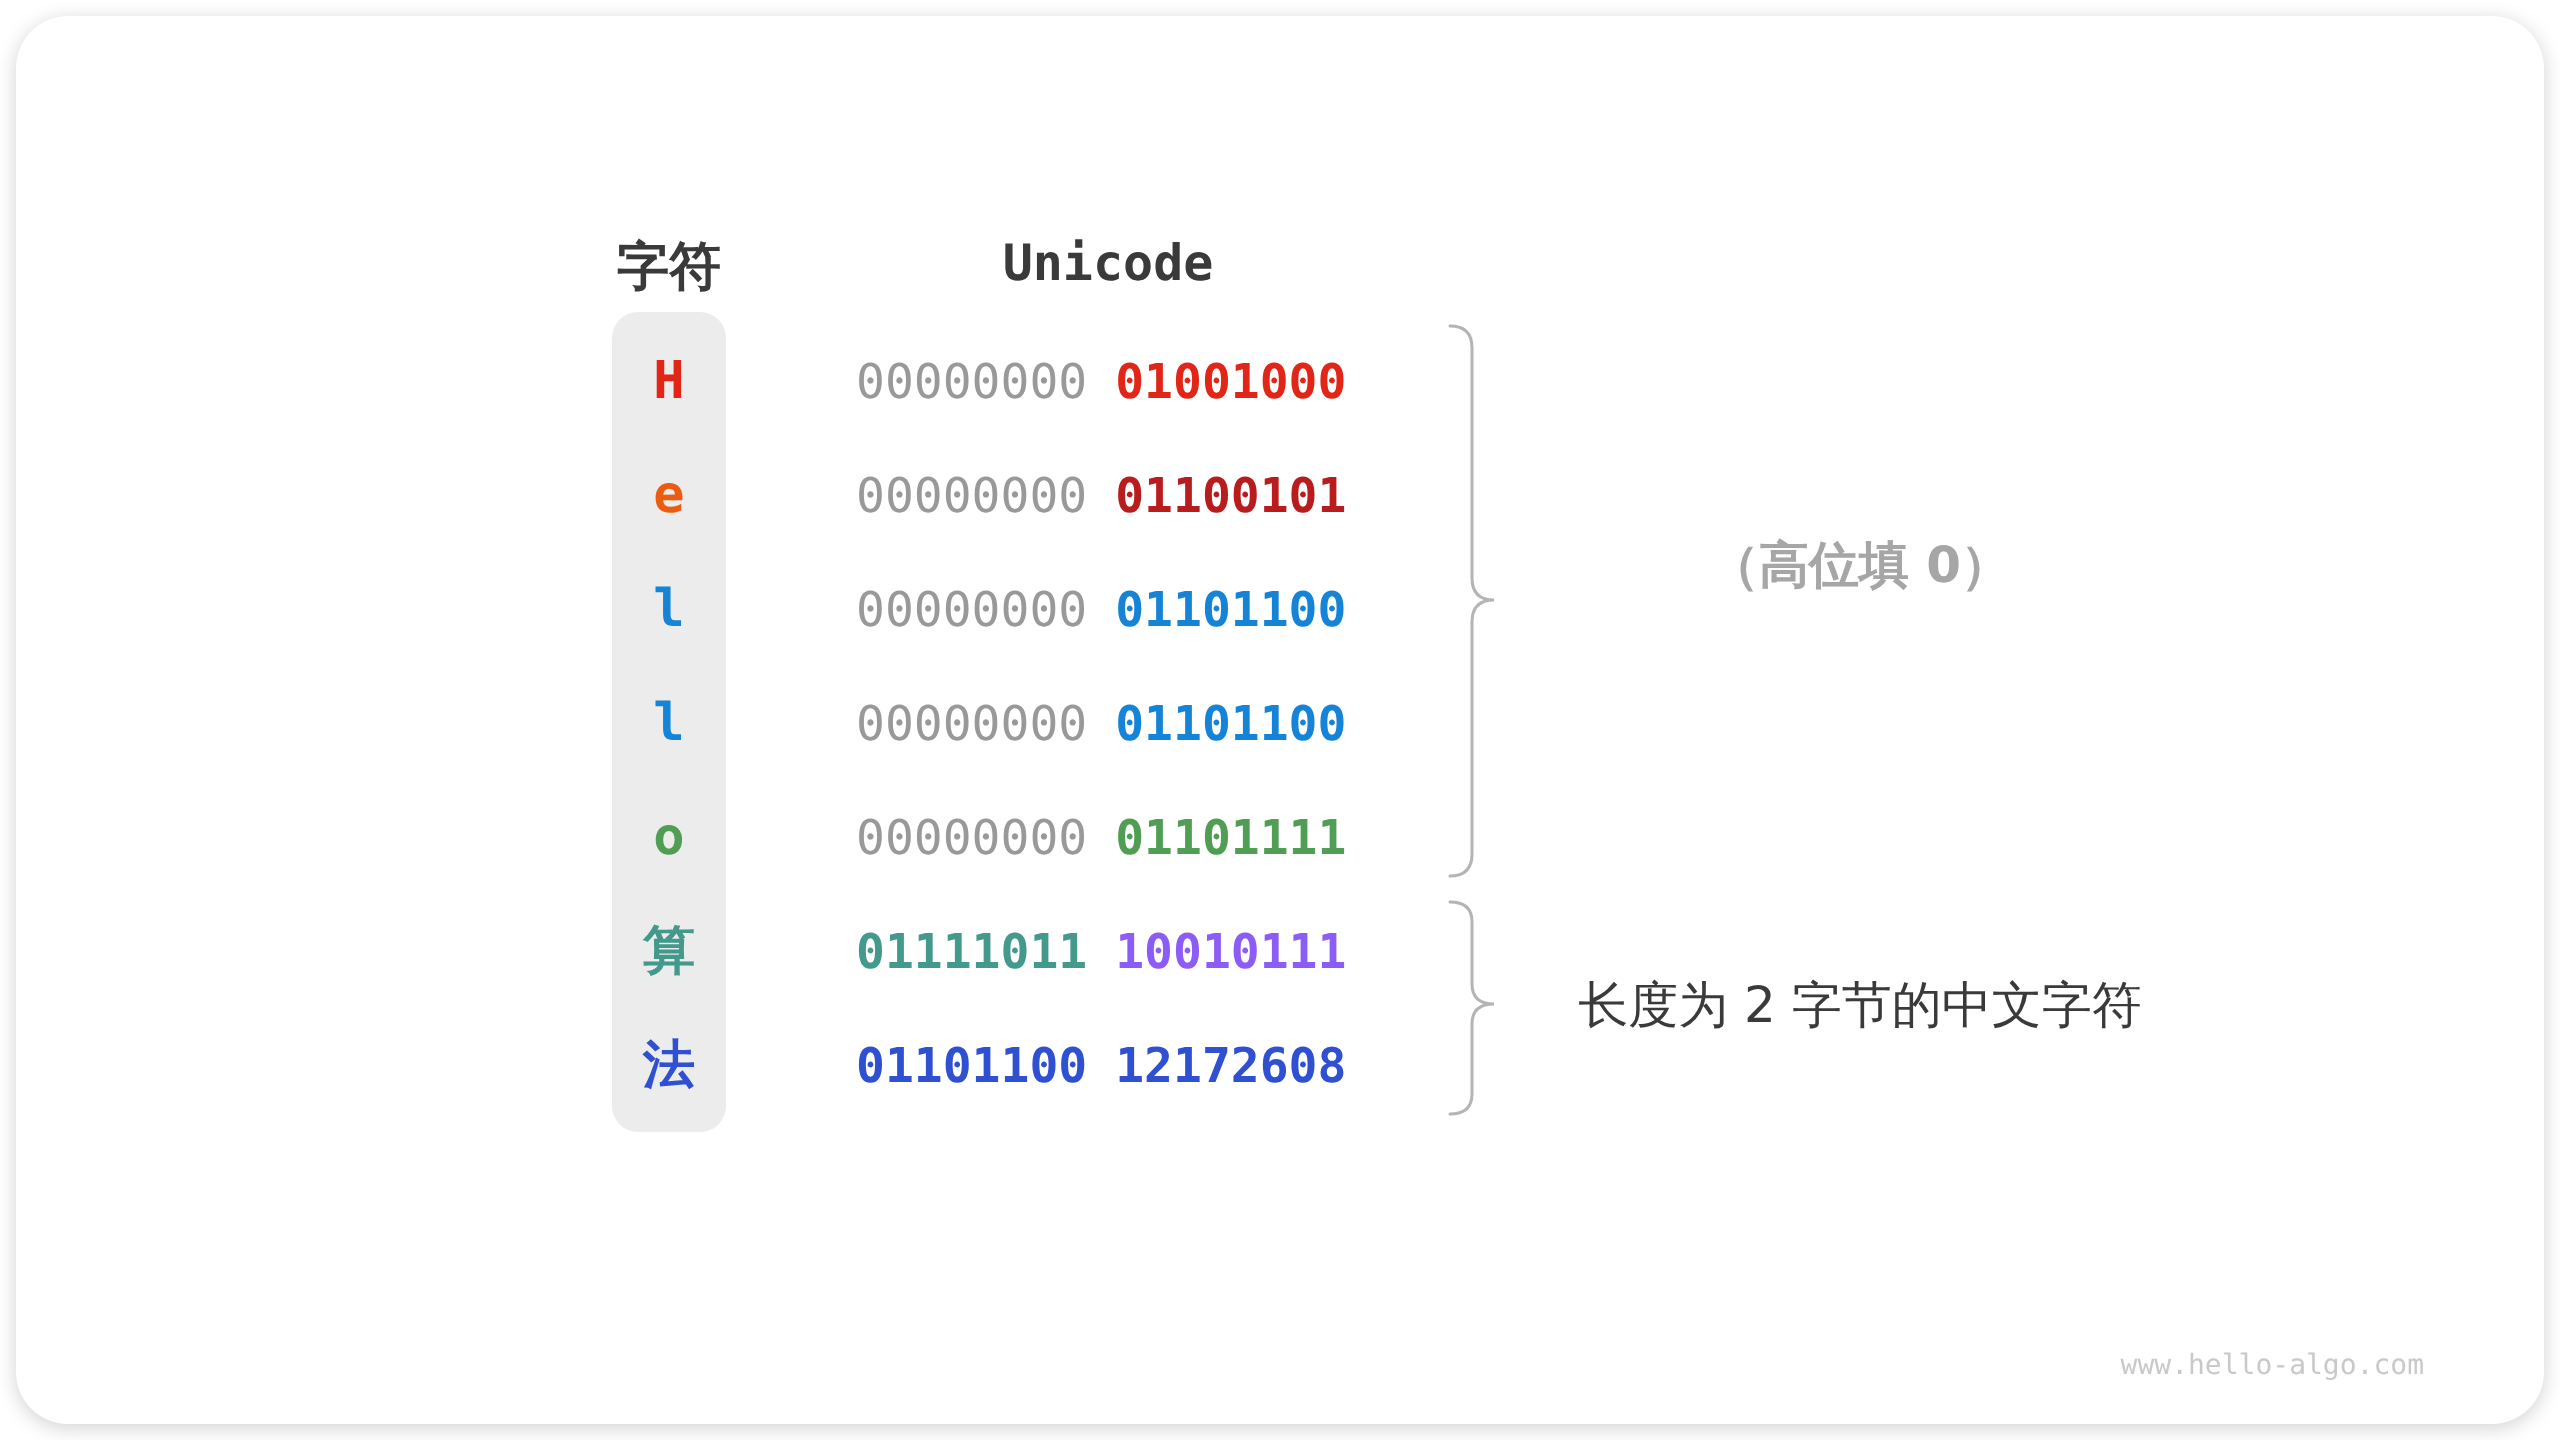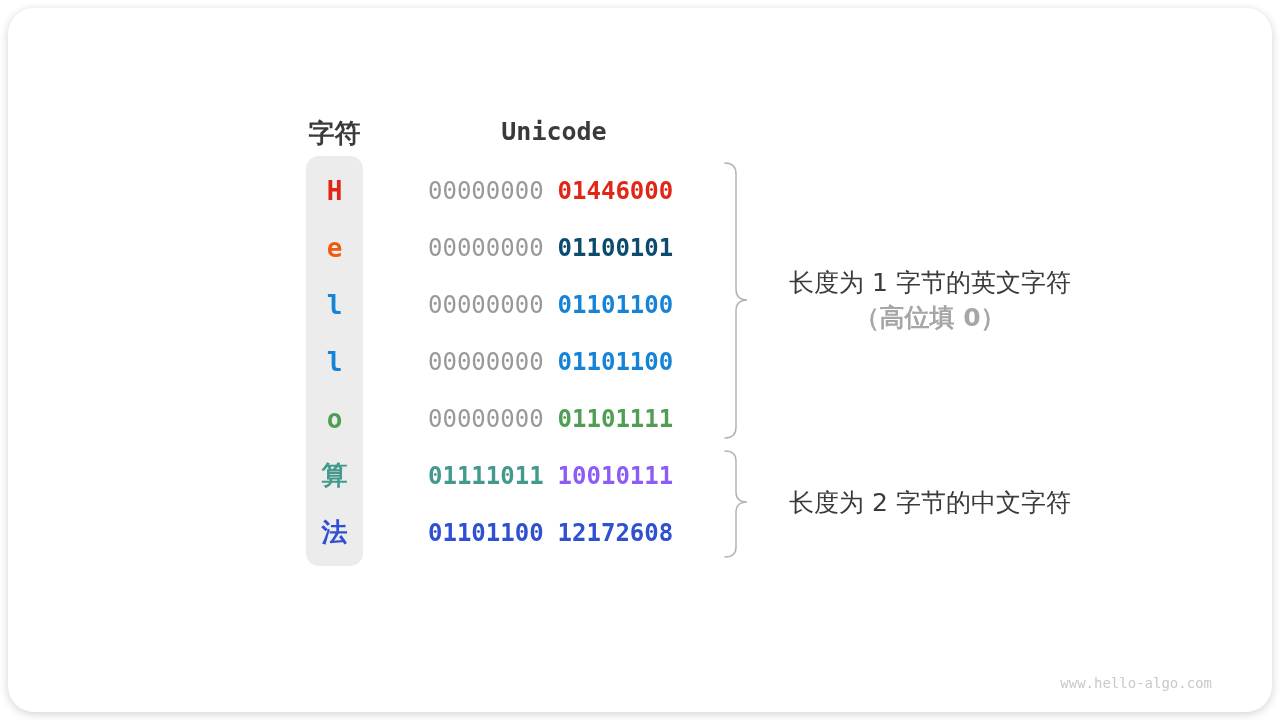--- a/index.html
+++ b/index.html
@@ -64,28 +64,28 @@
   <div class="hdr hdr-char">字符</div>
   <div class="hdr hdr-unicode">Unicode</div>
 
   <div class="char-col-bg"></div>
 
   <div class="rows">
 
     <div class="row">
       <div class="char-cell" style="color: rgb(225, 38, 24);">H</div>
       <div class="bin">
-        <span class="byte" style="color: rgb(153, 153, 153);">00000000</span><span class="byte bold" style="color: rgb(225, 38, 24);">01446000</span>
+        <span class="byte" style="color: rgb(153, 153, 153);">00000000</span><span class="byte bold" style="color: rgb(225, 38, 24);">01001000</span>
       </div>
     </div>
 
     <div class="row">
       <div class="char-cell" style="color: rgb(236, 92, 16);">e</div>
       <div class="bin">
-        <span class="byte" style="color: rgb(153, 153, 153);">00000000</span><span class="byte bold" style="color: #0c4a6e;">01100101</span>
+        <span class="byte" style="color: rgb(153, 153, 153);">00000000</span><span class="byte bold" style="color: #b91c1c;">01100101</span>
       </div>
     </div>
 
     <div class="row">
       <div class="char-cell" style="color: rgb(21, 131, 214);">l</div>
       <div class="bin">
         <span class="byte" style="color: rgb(153, 153, 153);">00000000</span><span class="byte bold" style="color: rgb(21, 131, 214);">01101100</span>
       </div>
     </div>
 
@@ -121,21 +121,20 @@
 
   <svg class="brace brace1" width="28" height="279" viewBox="0 0 28 279">
     <path d="M 2,2 Q 13,2 13,13 L 13,128 Q 13,139 24,139 Q 13,139 13,150 L 13,266 Q 13,277 2,277"></path>
   </svg>
 
   <svg class="brace brace2" width="28" height="110" viewBox="0 0 28 110">
     <path d="M 2,2 Q 13,2 13,12 L 13,43 Q 13,53 24,53 Q 13,53 13,63 L 13,98 Q 13,108 2,108"></path>
   </svg>
 
   <div class="annot annot1">
-    <div>长度为 1 字节的英文字符</div>
     <div class="sub" style="color: rgb(166, 166, 166);">（高位填 0）</div>
   </div>
 
   <div class="annot annot2">长度为 2 字节的中文字符</div>
 
   <div class="watermark">www.hello-algo.com</div>
 
 </div>
 
 </body></html>

